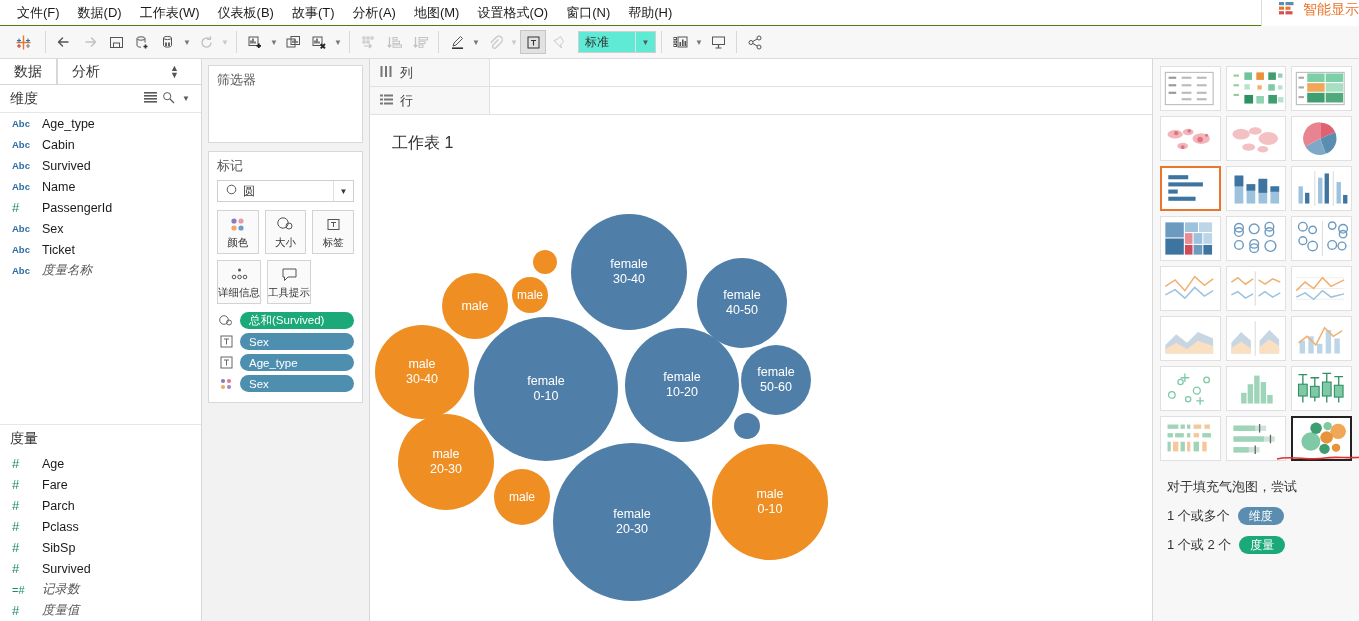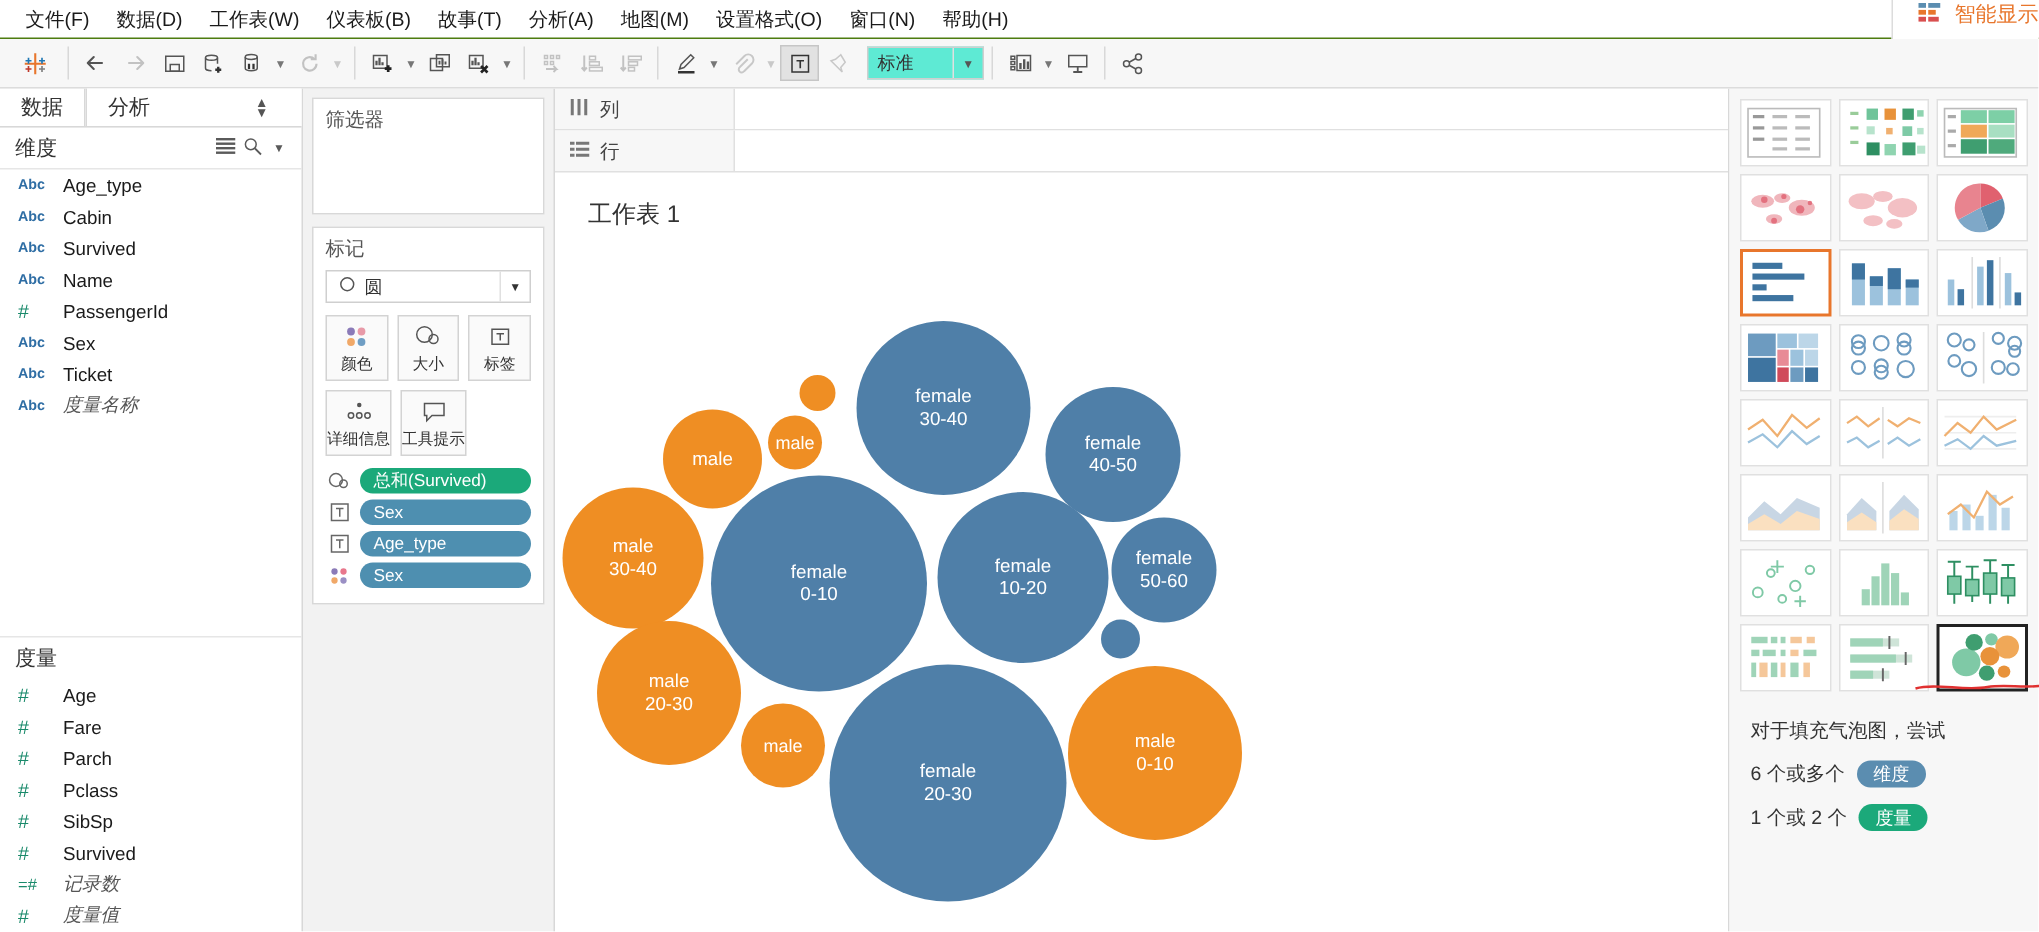--- a/index.html
+++ b/index.html
@@ -870,21 +870,21 @@
             <circle cx="33" cy="8" r="4" fill="#7fc9a6"></circle>
             <circle cx="43" cy="13" r="7.5" fill="#f0a858"></circle>
             <circle cx="32" cy="19" r="6" fill="#e8923a"></circle>
             <circle cx="30" cy="30" r="5" fill="#3f9e70"></circle>
             <circle cx="41" cy="29" r="4" fill="#e8923a"></circle>
           </svg></div>
       </div>
     <div id="sm-hint">
       <div class="ln">对于填充气泡图，尝试</div>
       <div class="ln">
-        <span>6 个或多个</span>
+        <span>1 个或多个</span>
         <span class="hpill b">维度</span>
       </div>
       <div class="ln">
         <span>1 个或 2 个</span>
         <span class="hpill g">度量</span>
       </div>
     </div>
   </div>
 </div>
 

